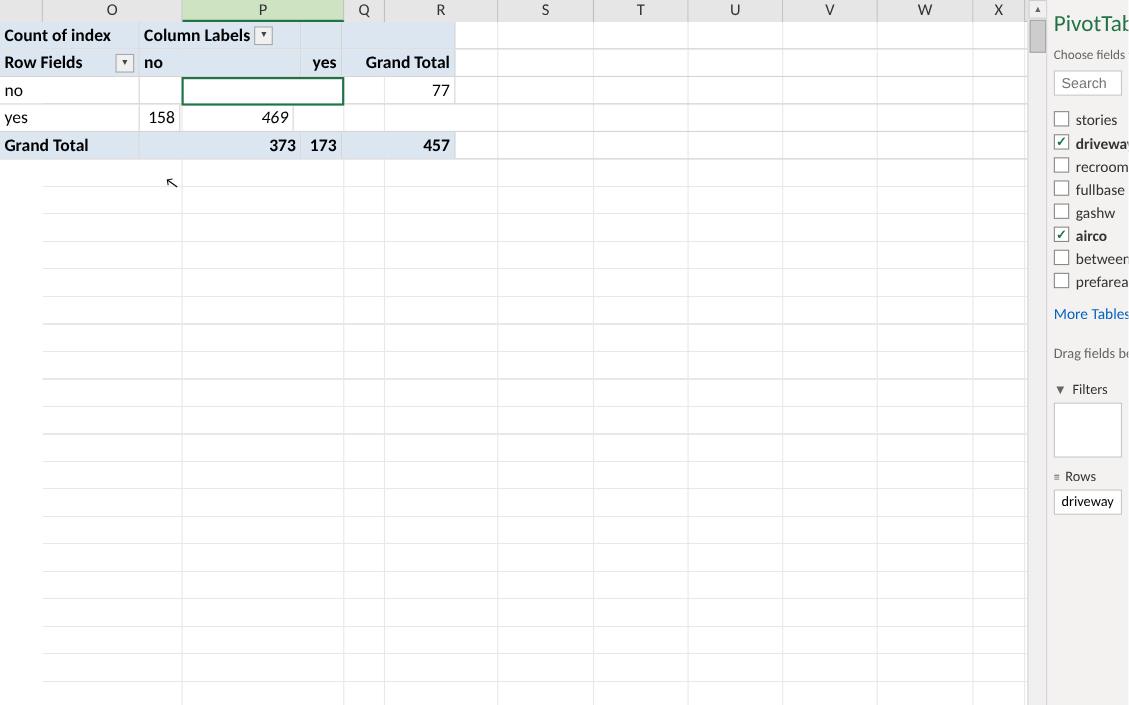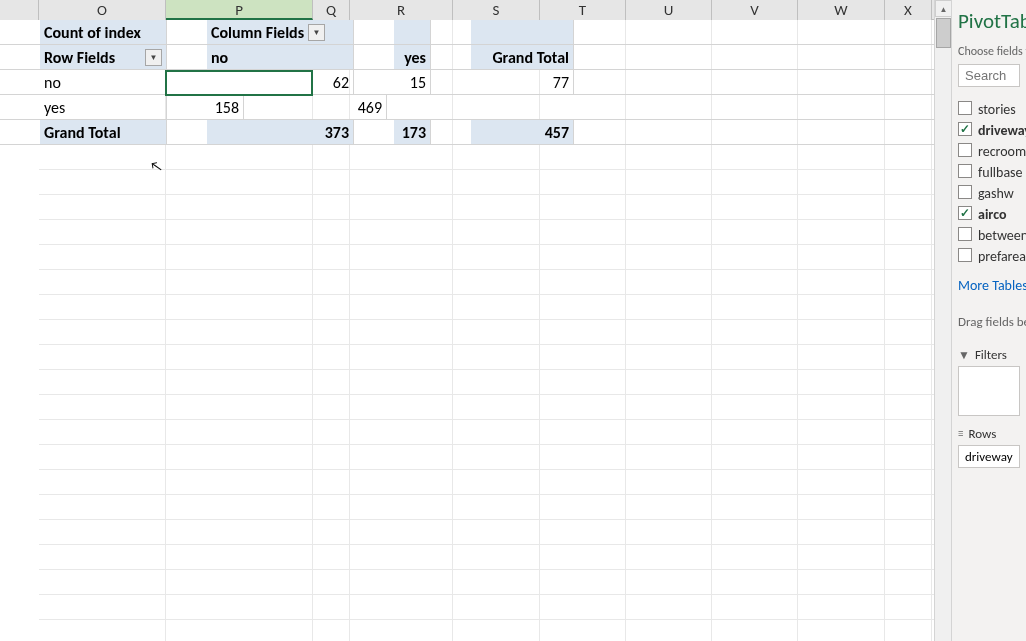--- a/index.html
+++ b/index.html
@@ -50,21 +50,20 @@
       height: 25px;
       border-bottom: 1px solid #d4d4d4;
     }
     .cell {
       border-right: 1px solid #d4d4d4;
       padding: 2px 4px;
       font-size: 16px;
       position: relative;
       display: flex;
       align-items: center;
-      margin-left: 40px;
     }
     .cell.num { justify-content: flex-end; }
     .highlight-blue {
       background: #dce6f1;
     }
     .bold { font-weight: bold; }
     .dropdown-btn {
       width: 17px;
       height: 17px;
       border: 1px solid #a6a6a6;
@@ -282,21 +281,21 @@
       <div class="bg-col" style="width: 87px;"></div>
       <div class="bg-col" style="width: 47px;"></div>
     </div>
   <div class="grid-bg"></div>
 
   <div class="rows" id="rows-container" style="position:relative;z-index:2;">
 
     <div class="row">
       <div class="cell highlight-blue bold" style="width:127px;">Count of index</div>
       <div class="cell highlight-blue bold" style="width:147px;">
-        <span>Column Fields</span>
+        <span>Column Labels</span>
         <span class="dropdown-btn">▼</span>
       </div>
       <div class="cell highlight-blue" style="width:37px;"></div>
       <div class="cell highlight-blue" style="width:103px;"></div>
     </div>
 
     <div class="row">
       <div class="cell highlight-blue bold" style="width:127px;">
         <span>Row Fields</span>
         <span class="dropdown-btn" style="margin-left:auto;">▼</span>
@@ -309,21 +308,21 @@
     <div class="row">
       <div class="cell" style="width:127px;">no</div>
       <div class="cell num" style="width:147px;">62</div>
       <div class="cell num" style="width:37px;">15</div>
       <div class="cell num" style="width:103px;padding-left:36px;">77</div>
     </div>
 
     <div class="row">
       <div class="cell" style="width:127px;">yes</div>
       <div class="cell num" style="width:37px;">158</div>
-      <div class="cell num" style="width:103px;">469</div>
+      <div class="cell num" style="width:103px;font-style:italic;">469</div>
     </div>
 
     <div class="row">
       <div class="cell highlight-blue bold" style="width:127px;">Grand Total</div>
       <div class="cell highlight-blue bold num" style="width:147px;">373</div>
       <div class="cell highlight-blue bold num" style="width:37px;">173</div>
       <div class="cell highlight-blue bold num" style="width:103px;">457</div>
     </div>
   </div>
 

